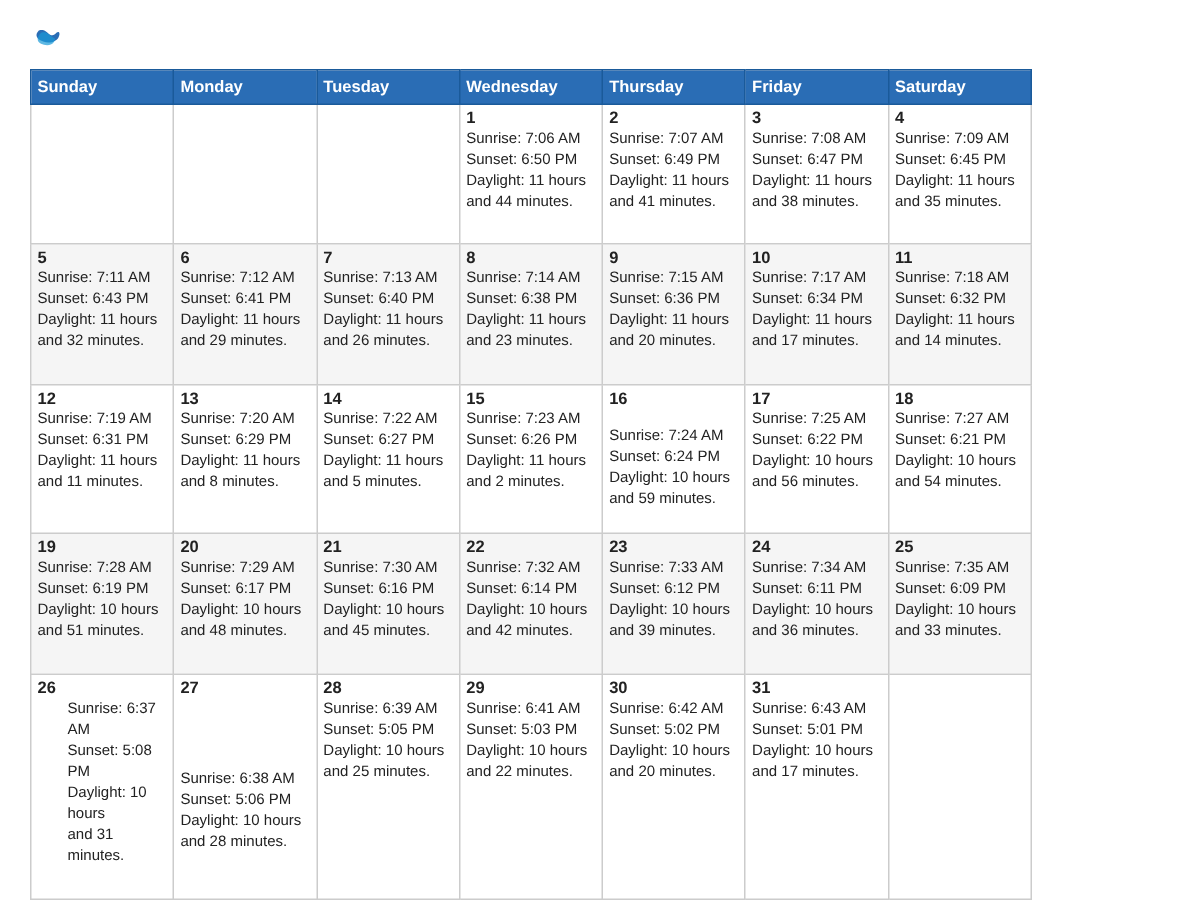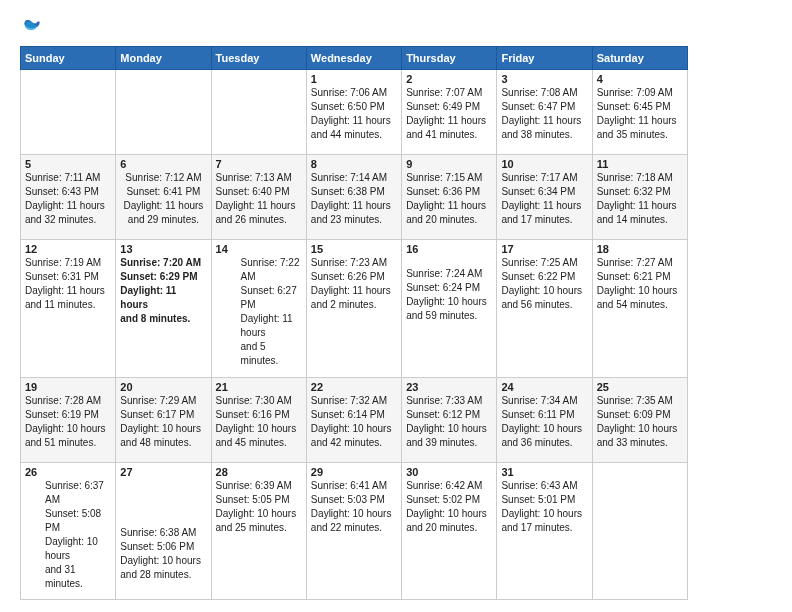--- a/index.html
+++ b/index.html
@@ -167,21 +167,21 @@
         <tr>
           <td>
             <span class="day-num">5</span>
             <div class="day-info" style="white-space: pre-line;">Sunrise: 7:11 AM
 Sunset: 6:43 PM
 Daylight: 11 hours
 and 32 minutes.</div>
           </td>
           <td>
             <span class="day-num">6</span>
-            <div class="day-info" style="white-space: pre-line; text-align: center;">Sunrise: 7:12 AM
+            <div class="day-info" style="white-space: pre-line;">Sunrise: 7:12 AM
 Sunset: 6:41 PM
 Daylight: 11 hours
 and 29 minutes.</div>
           </td>
           <td>
             <span class="day-num">7</span>
             <div class="day-info" style="white-space: pre-line;">Sunrise: 7:13 AM
 Sunset: 6:40 PM
 Daylight: 11 hours
 and 26 minutes.</div>
@@ -218,28 +218,28 @@
         <tr>
           <td>
             <span class="day-num">12</span>
             <div class="day-info" style="white-space: pre-line;">Sunrise: 7:19 AM
 Sunset: 6:31 PM
 Daylight: 11 hours
 and 11 minutes.</div>
           </td>
           <td>
             <span class="day-num">13</span>
-            <div class="day-info" style="white-space: pre-line; font-weight: bold;">Sunrise: 7:20 AM
+            <div class="day-info" style="white-space: pre-line;">Sunrise: 7:20 AM
 Sunset: 6:29 PM
 Daylight: 11 hours
 and 8 minutes.</div>
           </td>
           <td>
             <span class="day-num">14</span>
-            <div class="day-info" style="white-space: pre-line; margin-left: 25px;">Sunrise: 7:22 AM
+            <div class="day-info" style="white-space: pre-line;">Sunrise: 7:22 AM
 Sunset: 6:27 PM
 Daylight: 11 hours
 and 5 minutes.</div>
           </td>
           <td>
             <span class="day-num">15</span>
             <div class="day-info" style="white-space: pre-line;">Sunrise: 7:23 AM
 Sunset: 6:26 PM
 Daylight: 11 hours
 and 2 minutes.</div>

